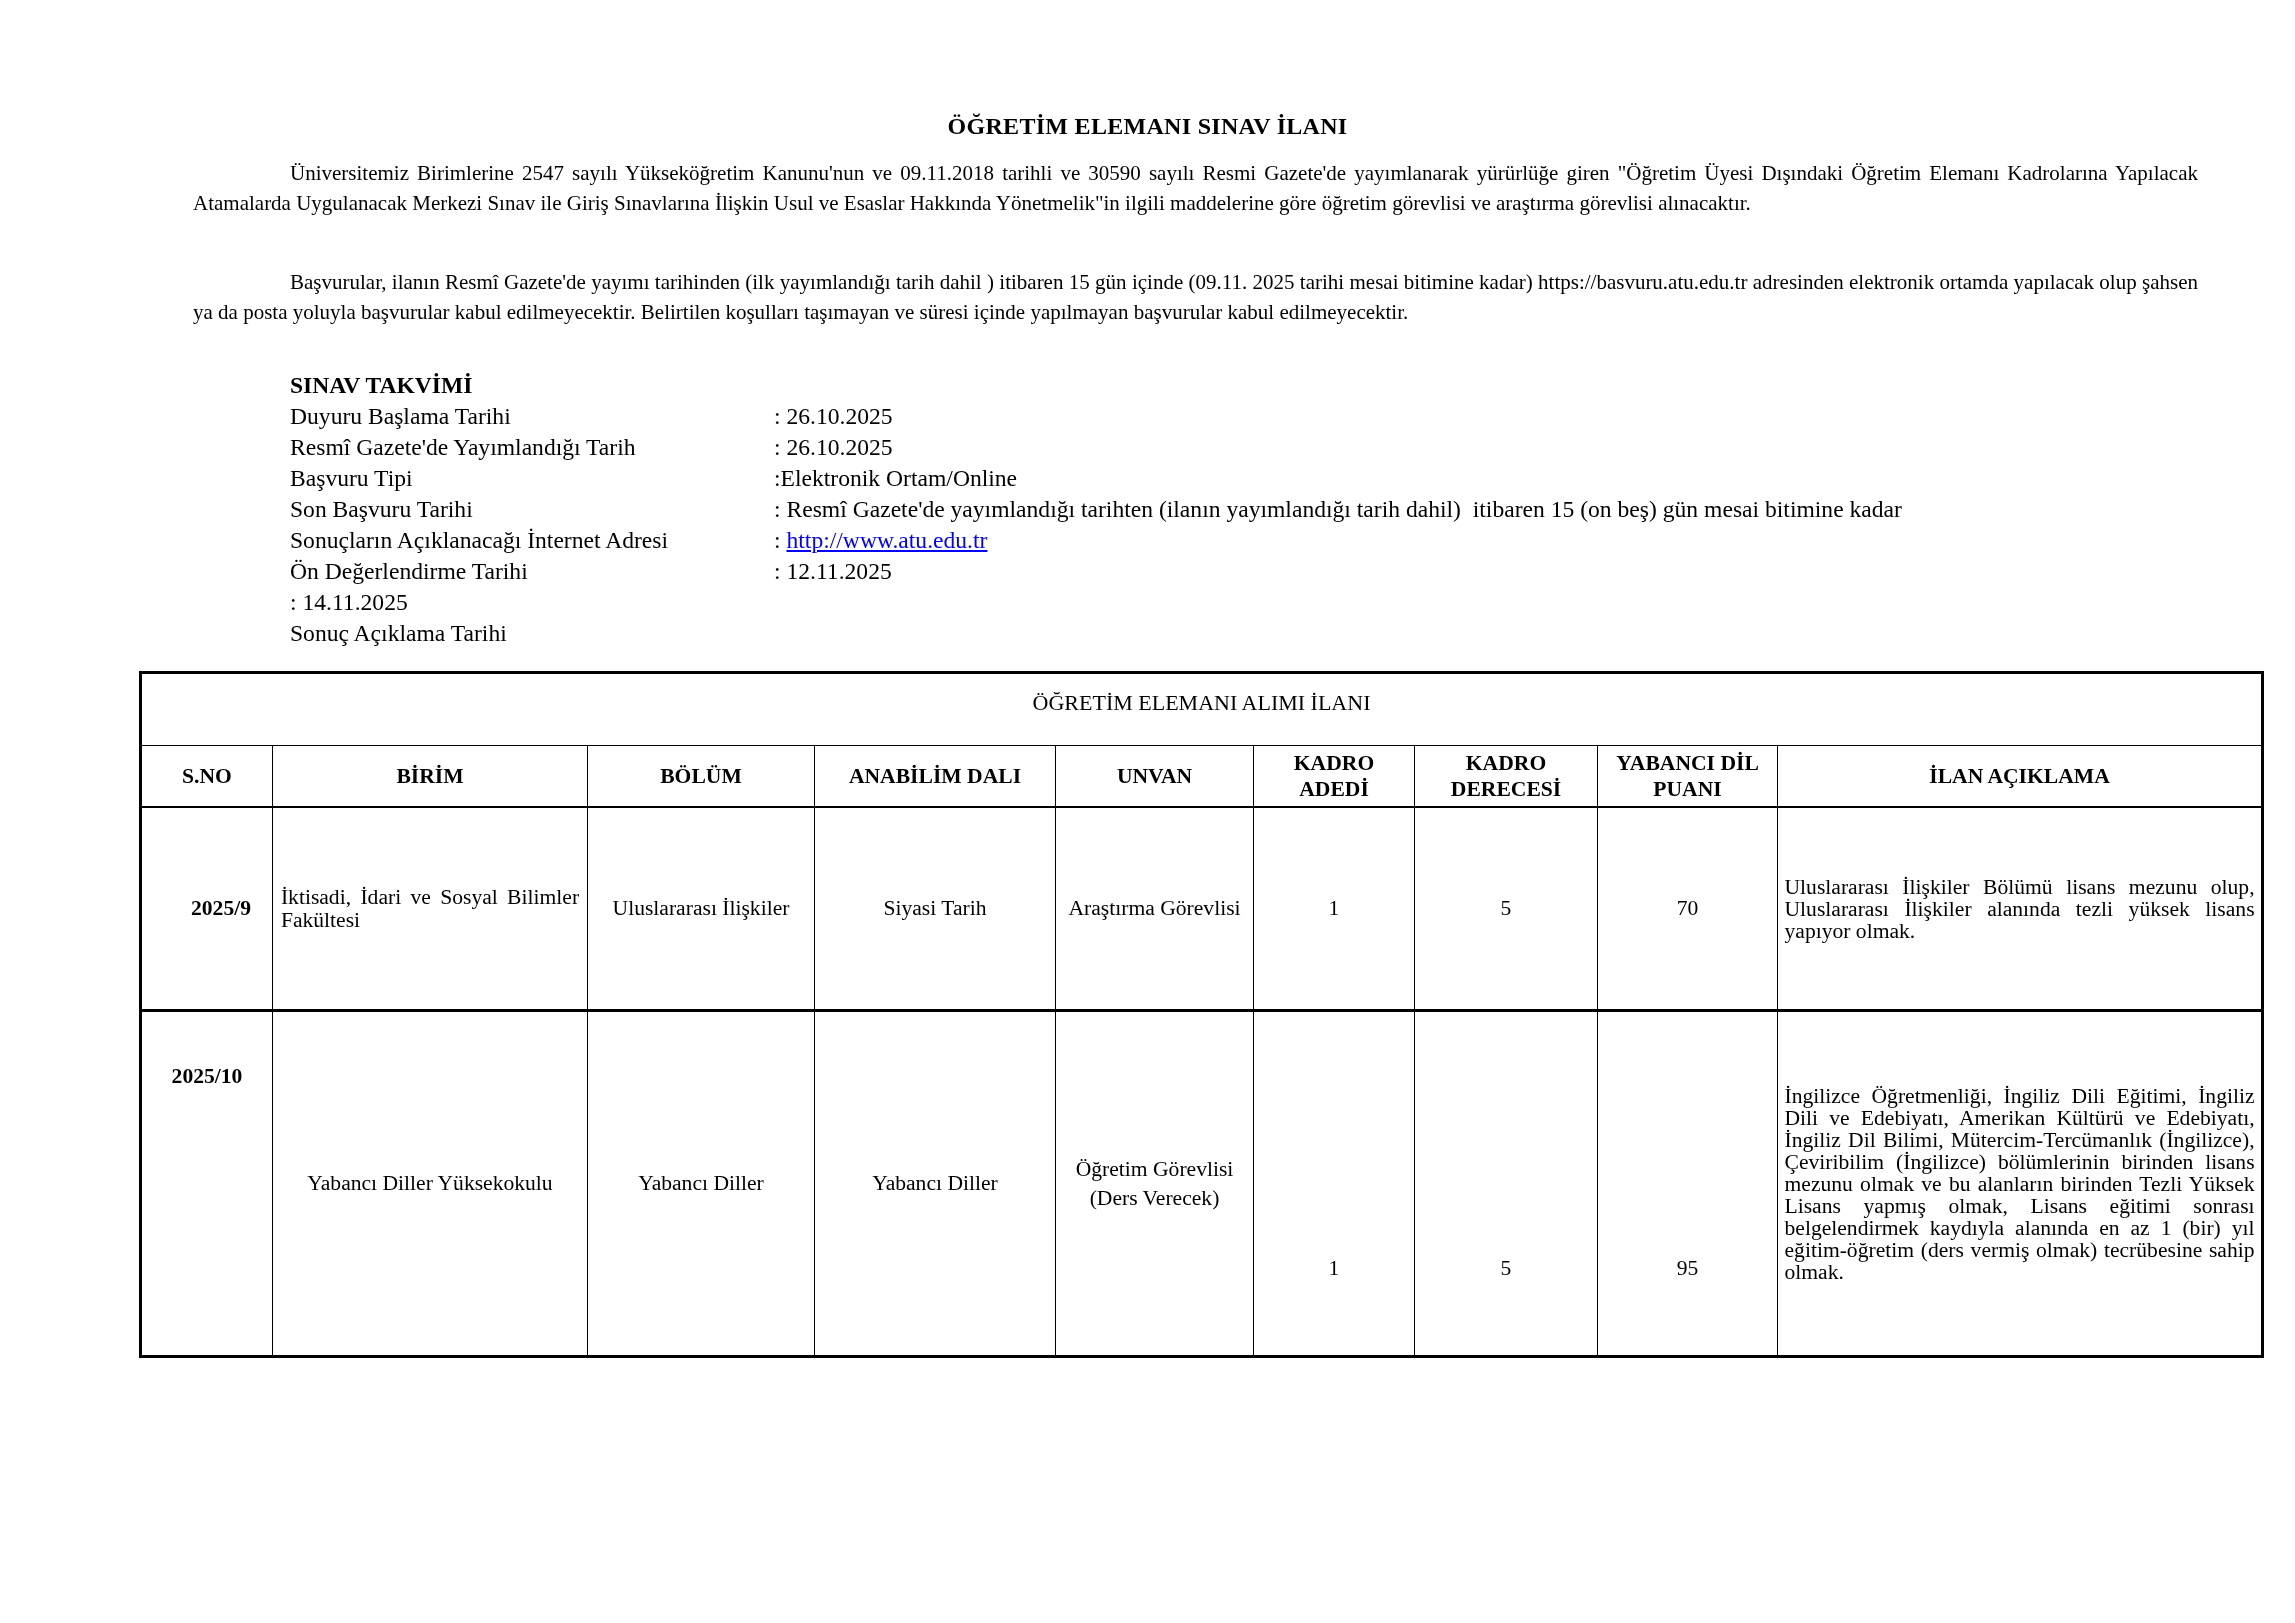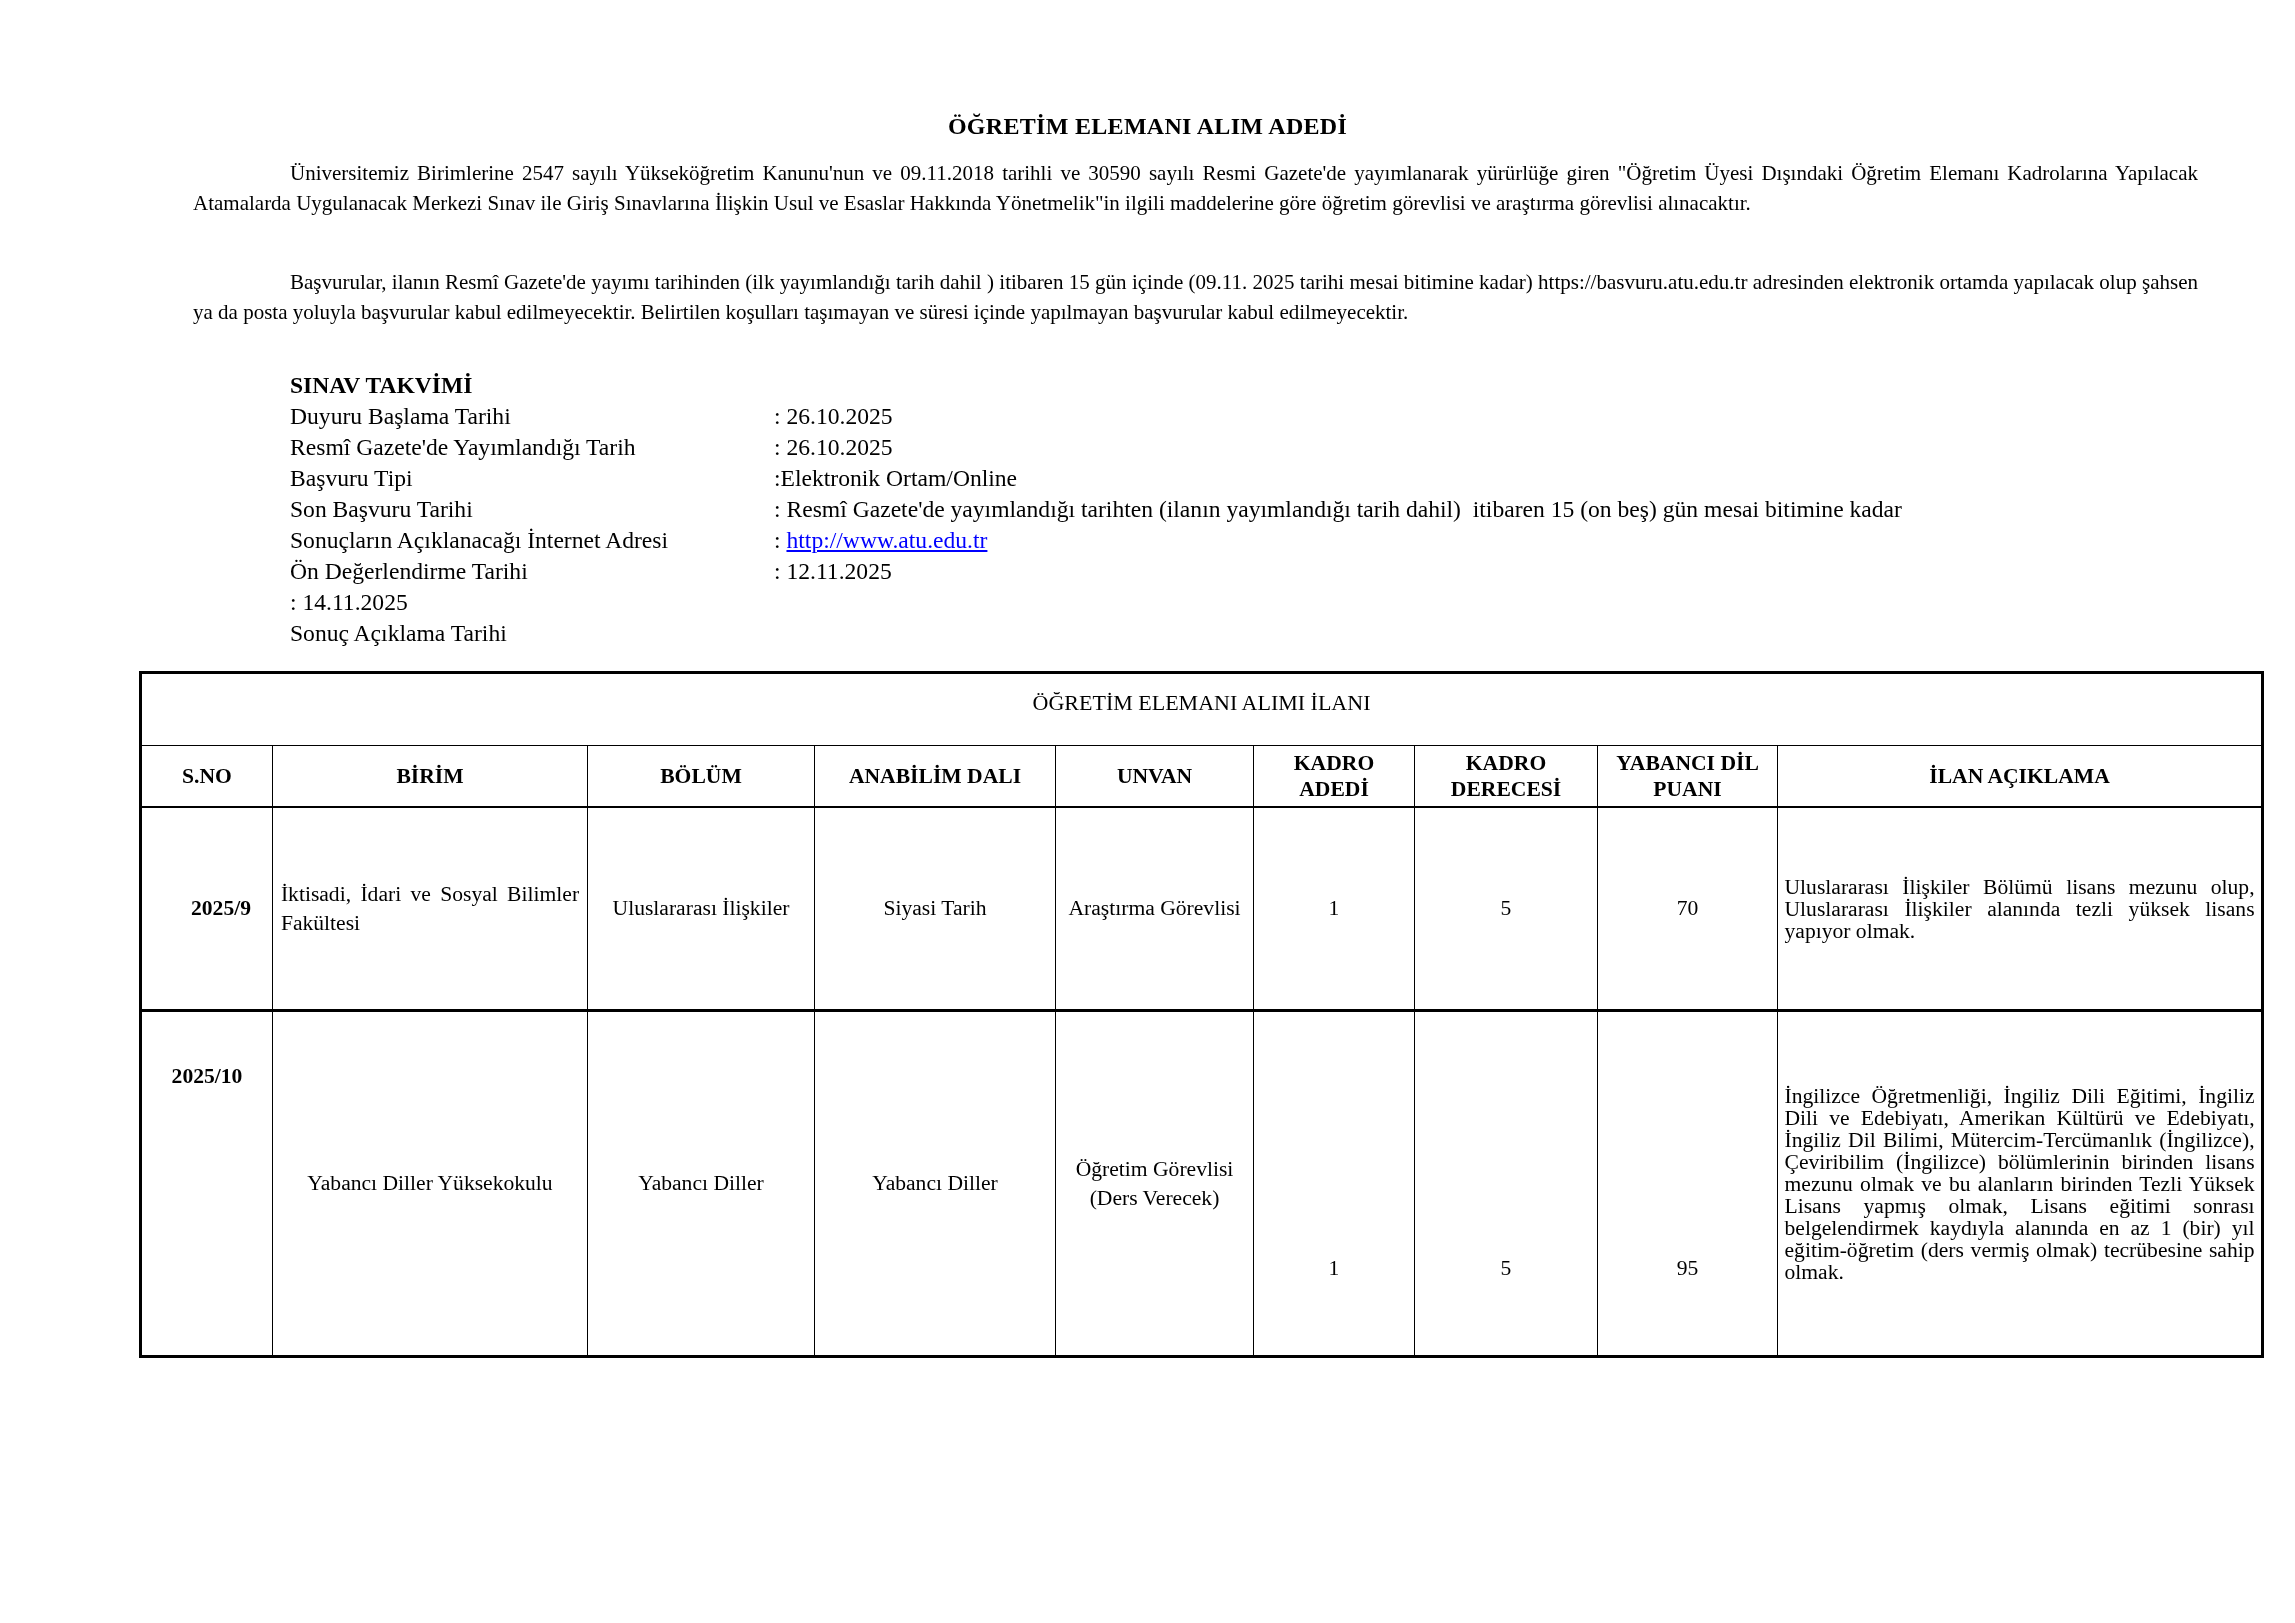--- a/index.html
+++ b/index.html
@@ -48,30 +48,30 @@
   tr.head-row th{
     font-weight:bold;text-align:center;vertical-align:middle;
     height:60px;line-height:26px;padding:0 3.9px;
     border-bottom:2.6px solid #000;
   }
   tr.row1 td{height:196px;border-bottom:3.3px solid #000;}
   tr.row2 td{height:271px;}
   td.ctr{text-align:center;vertical-align:middle;line-height:29px;padding:0 5.2px;}
   td.sno{font-weight:bold;text-align:right;vertical-align:middle;padding:0 21px;}
   td.sno2{font-weight:bold;text-align:center;vertical-align:top;padding:52px 3.9px 0 3.9px;}
-  td.just{text-align:justify;vertical-align:middle;padding:0 7.9px;line-height:29px;border-radius:16px;}
+  td.just{text-align:justify;vertical-align:middle;padding:0 7.9px;line-height:23px;border-radius:16px;}
   td.num2{text-align:center;vertical-align:bottom;padding:0 5.2px 72px 5.2px;line-height:29px;}
   td.acik{text-align:justify;vertical-align:middle;padding:2.6px 6.5px;line-height:22px;}
 </style>
 </head>
 <body>
 
 <div class="page">
 
-  <h1 class="doc-title">ÖĞRETİM ELEMANI ALIM ADEDİ</h1>
+  <h1 class="doc-title">ÖĞRETİM ELEMANI SINAV İLANI</h1>
 
   <p class="para">Üniversitemiz Birimlerine 2547 sayılı Yükseköğretim Kanunu'nun ve 09.11.2018 tarihli ve 30590 sayılı Resmi Gazete'de yayımlanarak yürürlüğe giren "Öğretim Üyesi Dışındaki Öğretim Elemanı Kadrolarına Yapılacak Atamalarda Uygulanacak Merkezi Sınav ile Giriş Sınavlarına İlişkin Usul ve Esaslar Hakkında Yönetmelik"in ilgili maddelerine göre öğretim görevlisi ve araştırma görevlisi alınacaktır.</p>
 
   <p class="para para2">Başvurular, ilanın Resmî Gazete'de yayımı tarihinden (ilk yayımlandığı tarih dahil ) itibaren 15 gün içinde (09.11. 2025 tarihi mesai bitimine kadar) https://basvuru.atu.edu.tr adresinden elektronik ortamda yapılacak olup şahsen ya da posta yoluyla başvurular kabul edilmeyecektir. Belirtilen koşulları taşımayan ve süresi içinde yapılmayan başvurular kabul edilmeyecektir.</p>
 
   <section class="schedule">
     <div class="sched-title">SINAV TAKVİMİ</div>
 
     <div class="sched-row">
       <span class="sched-label">Duyuru Başlama Tarihi</span>

